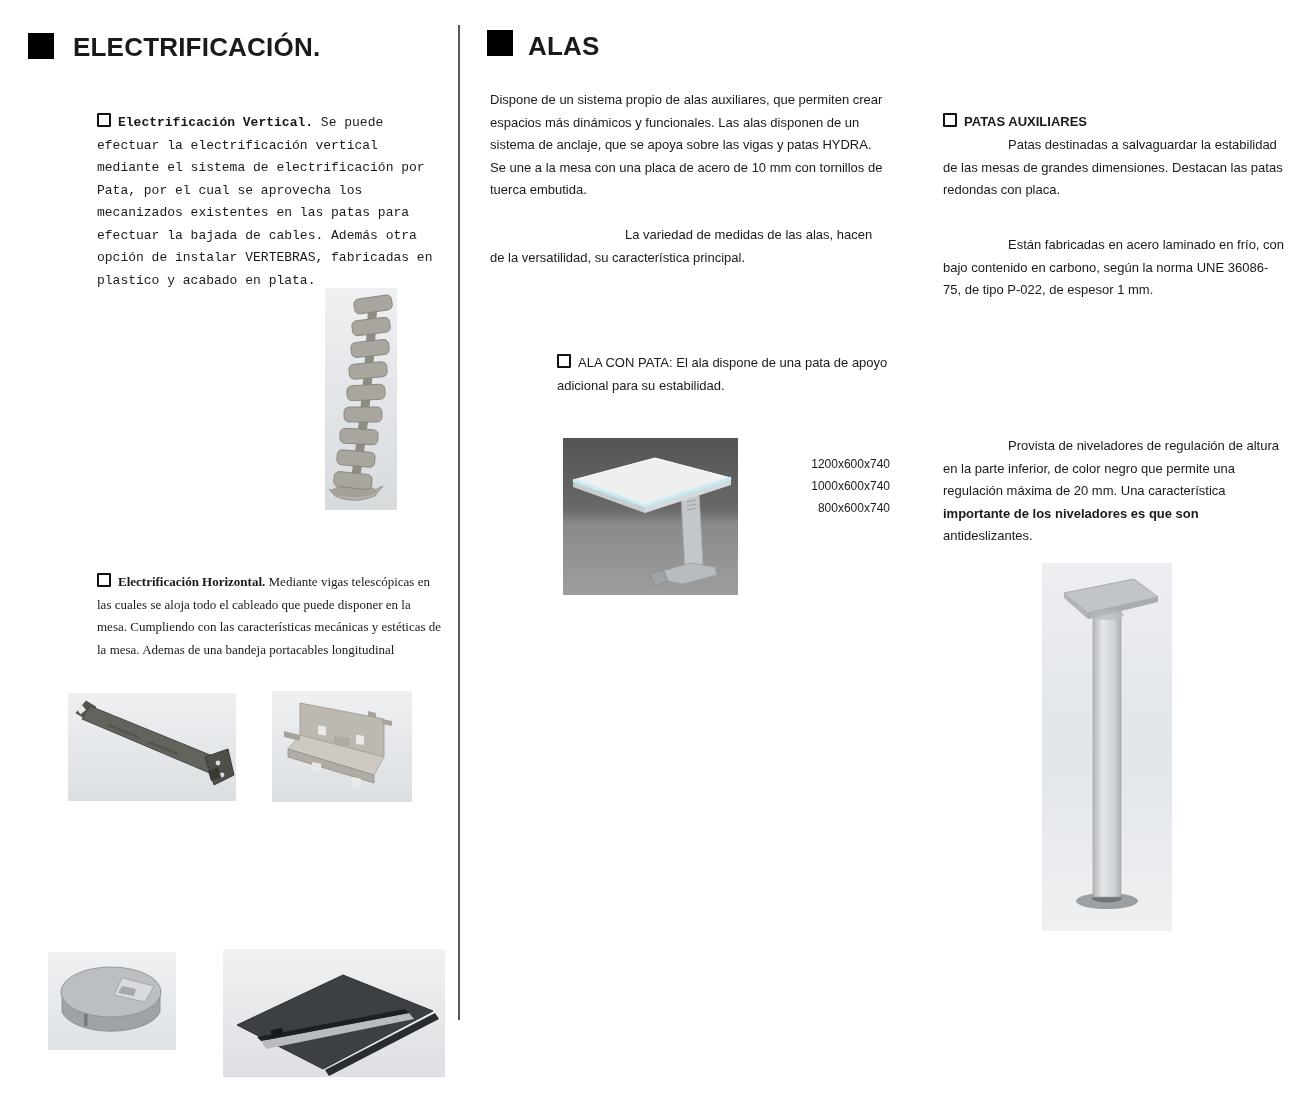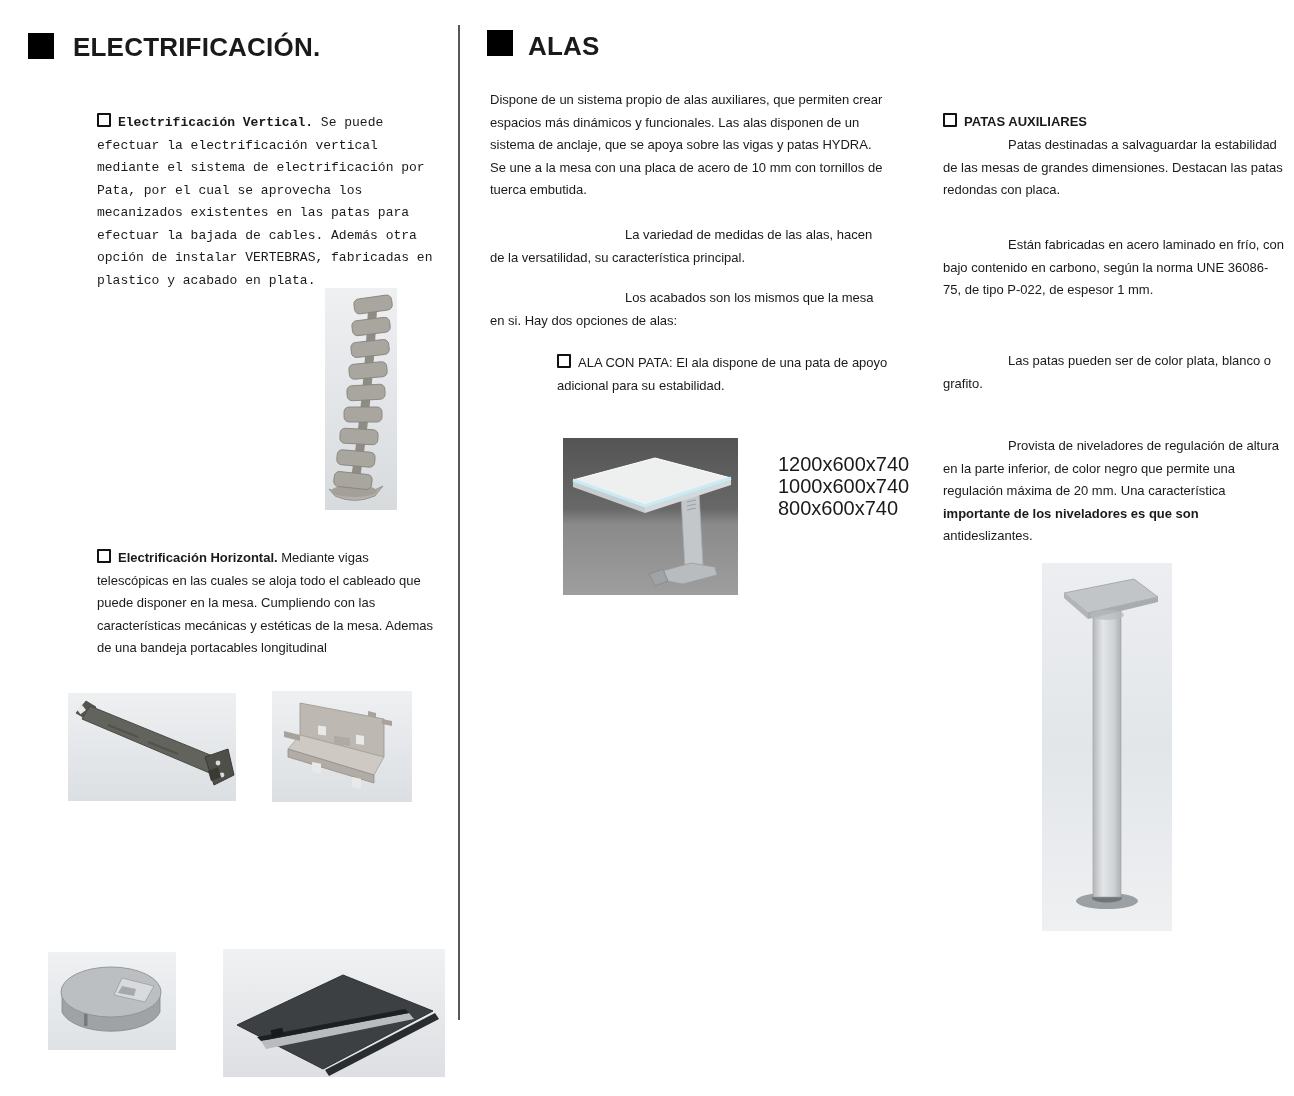--- a/index.html
+++ b/index.html
@@ -14,21 +14,21 @@
   .b{font-weight:700;}
   .chk{
     display:inline-block;width:10px;height:10px;border:2px solid #111;
     margin-right:7px;vertical-align:-1px;border-radius:1px;background:#fff;
   }
   .indent63{text-indent:63px;}
   .indent65{text-indent:65px;}
   .indent135{text-indent:135px;}
   .divider{width:2px;background:#58585a;}
   .img-frame{overflow:hidden;}
-  .dims{font-size:20px;line-height:22px;text-align:right;}
+  .dims{font-size:12px;line-height:22px;text-align:right;}
 </style>
 </head>
 <body>
 
 <div id="canvas">
 
   <div class="abs sq" style="left:28px;top:33px;"></div>
   <div class="abs h1" style="left:73px;top:32px;">ELECTRIFICACIÓN.</div>
 
   <div class="abs body" style="left:97px;top:112px;width:345px;font-family:Liberation Mono, monospace;">
@@ -55,21 +55,21 @@
         <rect x="24" y="75" width="38" height="15" rx="5" transform="rotate(-5 43 82)"></rect>
         <rect x="22" y="97" width="38" height="15" rx="5" transform="rotate(-3 41 104)"></rect>
         <rect x="19" y="119" width="38" height="15" rx="5" transform="rotate(0 38 126)"></rect>
         <rect x="15" y="141" width="38" height="15" rx="5" transform="rotate(3 34 148)"></rect>
         <rect x="12" y="163" width="38" height="15" rx="5" transform="rotate(5 31 170)"></rect>
         <rect x="9" y="185" width="38" height="15" rx="5" transform="rotate(6 28 192)"></rect>
       </g>
     </svg>
   </div>
 
-  <div class="abs body" style="left:97px;top:547px;width:345px;">
+  <div class="abs body" style="left:97px;top:571px;width:345px;font-family:Liberation Serif, serif;">
     <span class="chk"></span><span class="b">Electrificación Horizontal.</span>
     <span>Mediante vigas telescópicas en las cuales se aloja todo el cableado que puede disponer en la mesa. Cumpliendo con las características mecánicas y estéticas de la mesa. Ademas de una bandeja portacables longitudinal</span>
   </div>
 
   <div class="abs img-frame" style="left:68px;top:693px;width:168px;height:108px;">
     <svg width="168" height="108" viewBox="0 0 168 108">
       <defs>
         <linearGradient id="lgLight2" x1="0" y1="0" x2="0" y2="1">
           <stop offset="0" stop-color="#eef0f2"></stop>
             <stop offset="1" stop-color="#dcdfe2"></stop>
@@ -148,21 +148,20 @@
 
   <div class="abs divider" style="left:458px;top:25px;height:995px;"></div>
 
   <div class="abs sq" style="left:487px;top:30px;"></div>
   <div class="abs h1" style="left:528px;top:31px;">ALAS</div>
 
   <div class="abs body" style="left:490px;top:89px;width:400px;">Dispone de un sistema propio de alas auxiliares, que permiten crear espacios más dinámicos y funcionales. Las alas disponen de un sistema de anclaje, que se apoya sobre las vigas y patas HYDRA. Se une a la mesa con una placa de acero de 10 mm  con tornillos de tuerca embutida.</div>
 
   <div class="abs body indent135" style="left:490px;top:224px;width:400px;">La variedad de medidas de las alas, hacen de la versatilidad, su característica principal.</div>
 
-  <div class="abs body indent135" style="left:490px;top:287px;width:400px;">Los acabados son los mismos que la mesa en si. Hay dos opciones de alas:</div>
 
   <div class="abs body" style="left:557px;top:352px;width:338px;">
     <span class="chk"></span><span>ALA CON PATA: El ala dispone de una pata de apoyo adicional para su estabilidad.</span>
   </div>
 
   <div class="abs img-frame" style="left:563px;top:438px;width:175px;height:157px;">
     <svg width="175" height="157" viewBox="0 0 175 157">
       <defs>
         <linearGradient id="lgDark" x1="0" y1="0" x2="0" y2="1">
           <stop offset="0" stop-color="#545454"></stop>
@@ -194,21 +193,20 @@
   </div>
 
   <div class="abs body" style="left:943px;top:111px;width:342px;">
     <span class="chk" style="border-width:2px;"></span><span class="b">PATAS AUXILIARES</span>
   </div>
 
   <div class="abs body indent65" style="left:943px;top:134px;width:342px;">Patas destinadas a salvaguardar la estabilidad de las mesas de grandes dimensiones. Destacan las patas redondas con placa.</div>
 
   <div class="abs body indent65" style="left:943px;top:234px;width:342px;">Están fabricadas en acero laminado en frío, con bajo contenido en carbono, según la norma UNE 36086-75, de tipo P-022, de espesor 1 mm.</div>
 
-  <div class="abs body indent65" style="left:943px;top:350px;width:342px;">Las patas pueden ser de color plata, blanco o grafito.</div>
 
   <div class="abs body indent65" style="left:943px;top:411px;width:342px;margin-top:24px;">
     <span>Provista de niveladores de regulación de altura en la parte inferior, de color negro que permite una regulación máxima de 20 mm. Una característica </span><span class="b">importante de los niveladores es que son</span><span> antideslizantes.</span>
   </div>
 
   <div class="abs img-frame" style="left:1042px;top:563px;width:130px;height:368px;">
     <svg width="130" height="368" viewBox="0 0 130 368">
       <defs>
         <linearGradient id="lgLight6" x1="0" y1="0" x2="0" y2="1">
           <stop offset="0" stop-color="#eceef1"></stop>

